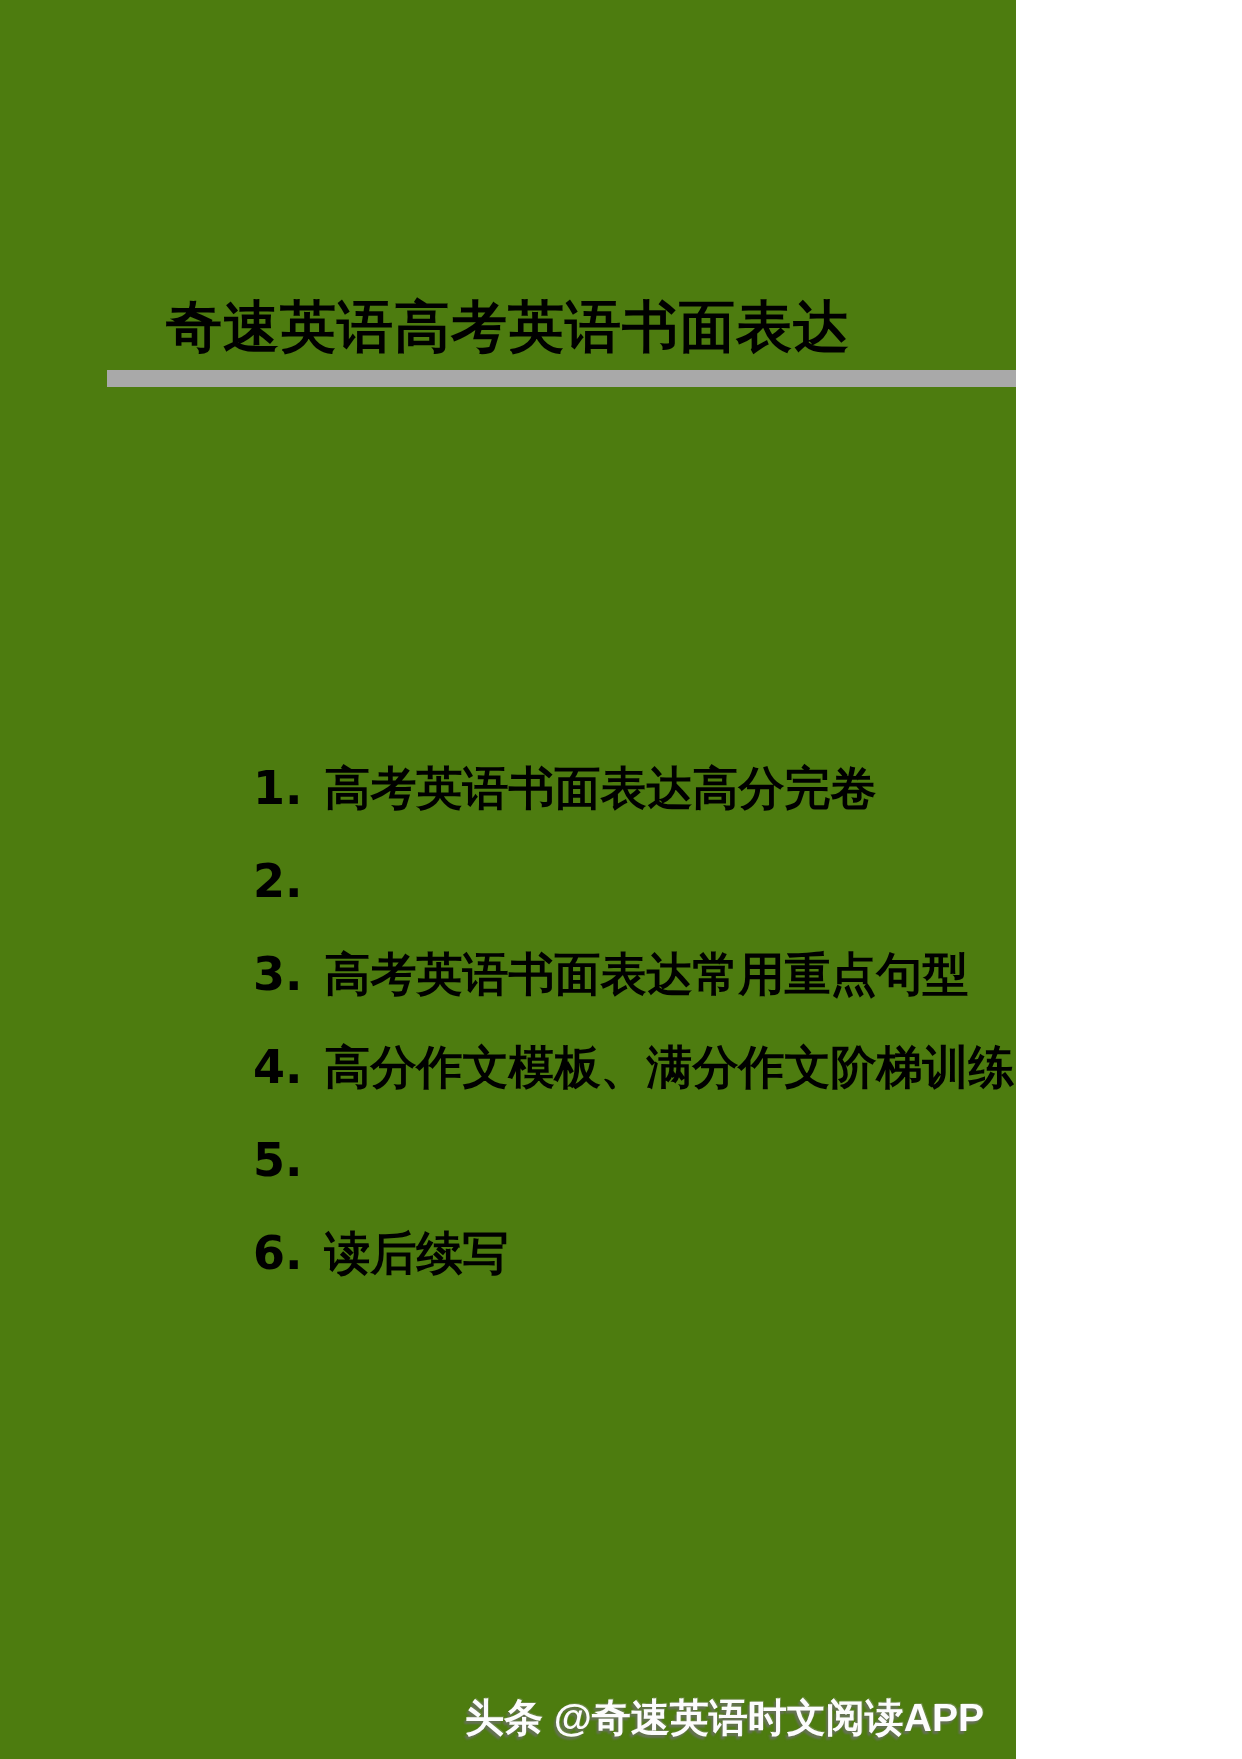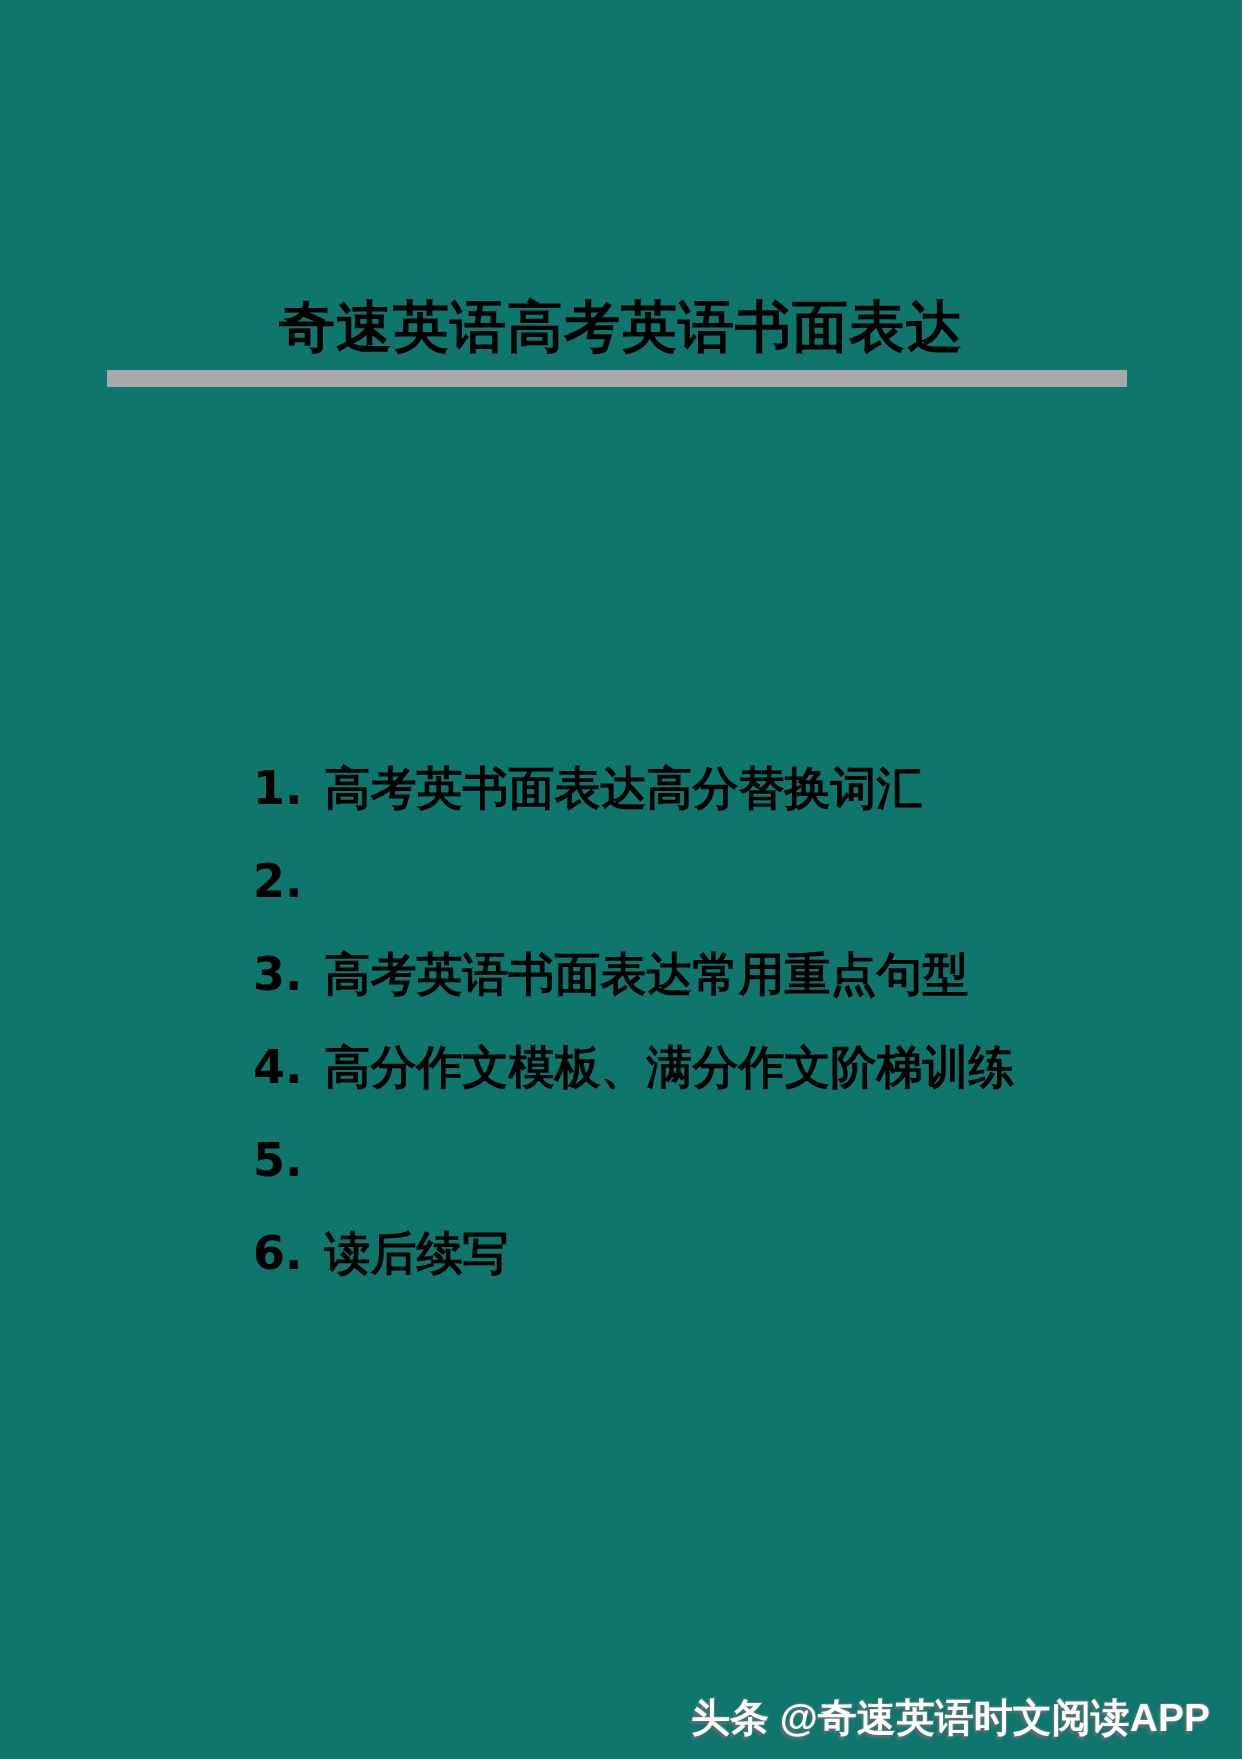--- a/index.html
+++ b/index.html
@@ -2,23 +2,23 @@
 <html><head>
 <meta charset="utf-8">
 <style>
   html, body {
     margin: 0;
     padding: 0;
     background: #ffffff;
   }
   .page {
     position: relative;
-    width: 1242px;
+    width: 1016px;
     height: 1759px;
-    background: #0f766e;
+    background: #4d7c0f;
     overflow: hidden;
     font-family: "DejaVu Sans", sans-serif;
     color: #000000;
   }
   .doc-title {
     position: absolute;
     top: 252px;
     left: 0;
     width: 100%;
     text-align: center;
@@ -89,21 +89,21 @@
 <div class="page">
 
   <h1 class="doc-title">奇速英语高考英语书面表达</h1>
 
   <div class="divider-bar"></div>
 
 
   <div class="topic-list">
     <div class="topic-item">
       <span class="topic-num">1.</span>
-      <span class="topic-label">高考英书面表达高分替换词汇</span>
+      <span class="topic-label">高考英语书面表达高分完卷</span>
     </div>
     <div class="topic-item">
       <span class="topic-num">2.</span>
     </div>
     <div class="topic-item">
       <span class="topic-num">3.</span>
       <span class="topic-label">高考英语书面表达常用重点句型</span>
     </div>
     <div class="topic-item">
       <span class="topic-num">4.</span>

